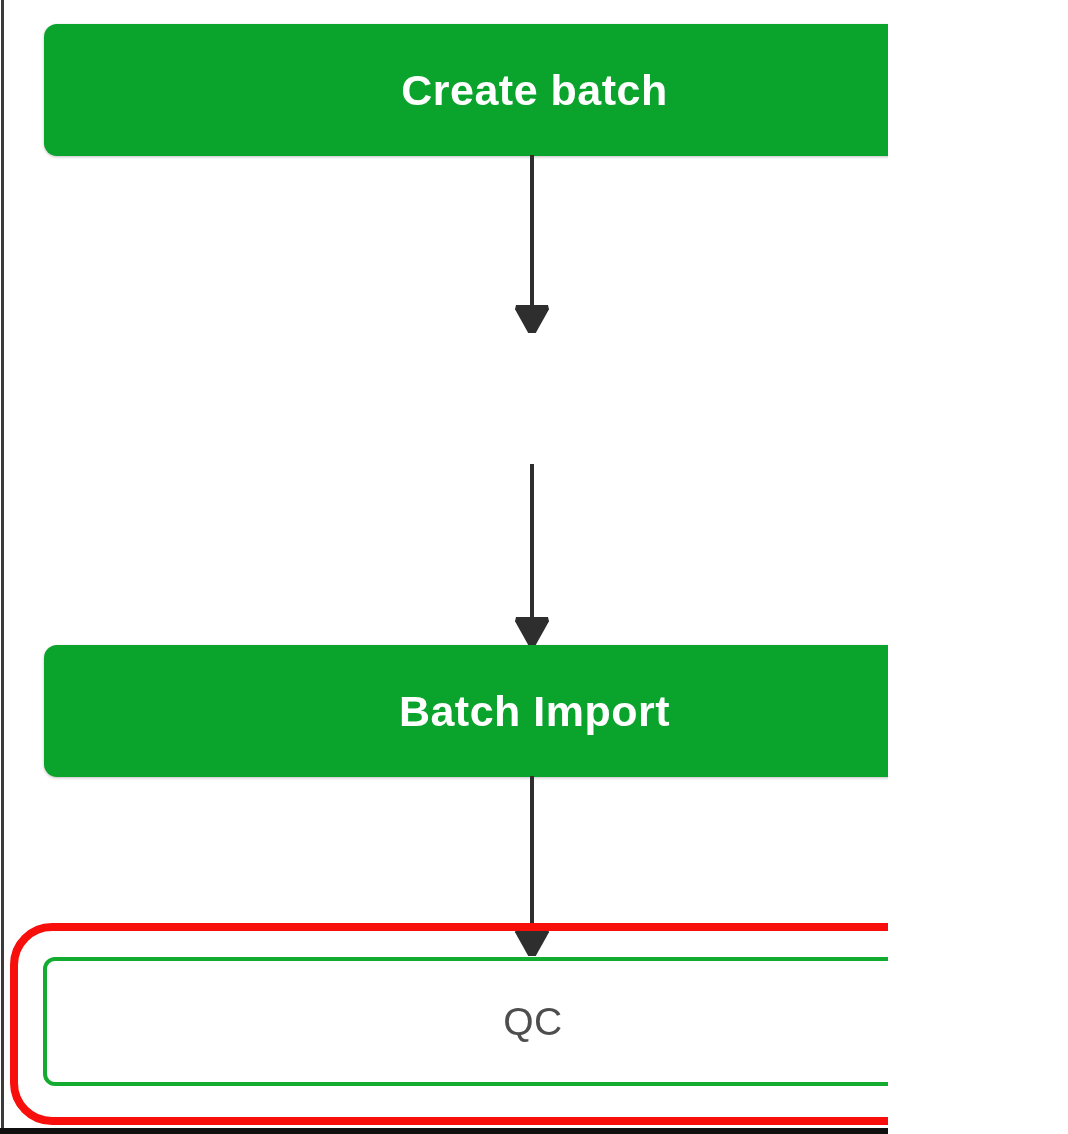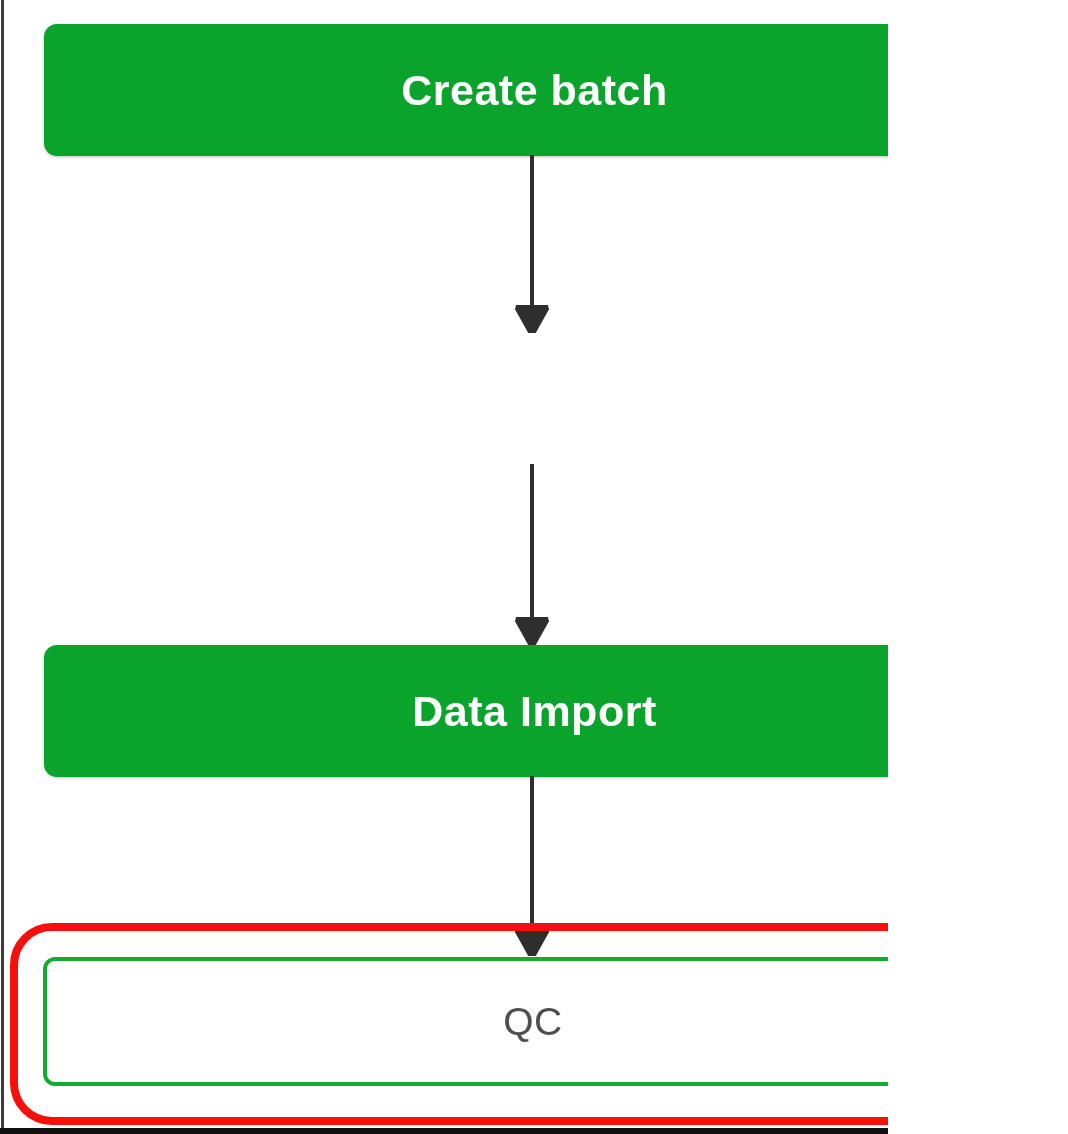--- a/index.html
+++ b/index.html
@@ -117,21 +117,21 @@
     <div class="arrow-head arrow-head-1"></div>
   </div>
 
 
   <div>
     <div class="arrow-line arrow-line-2"></div>
     <div class="arrow-head arrow-head-2"></div>
   </div>
 
   <div class="node node-3">
-    <span>Data Import</span>
+    <span>Batch Import</span>
   </div>
 
   <div>
     <div class="arrow-line arrow-line-3"></div>
     <div class="arrow-head arrow-head-3"></div>
   </div>
 
   <div class="node node-qc">
     <span>QC</span>
   </div>

